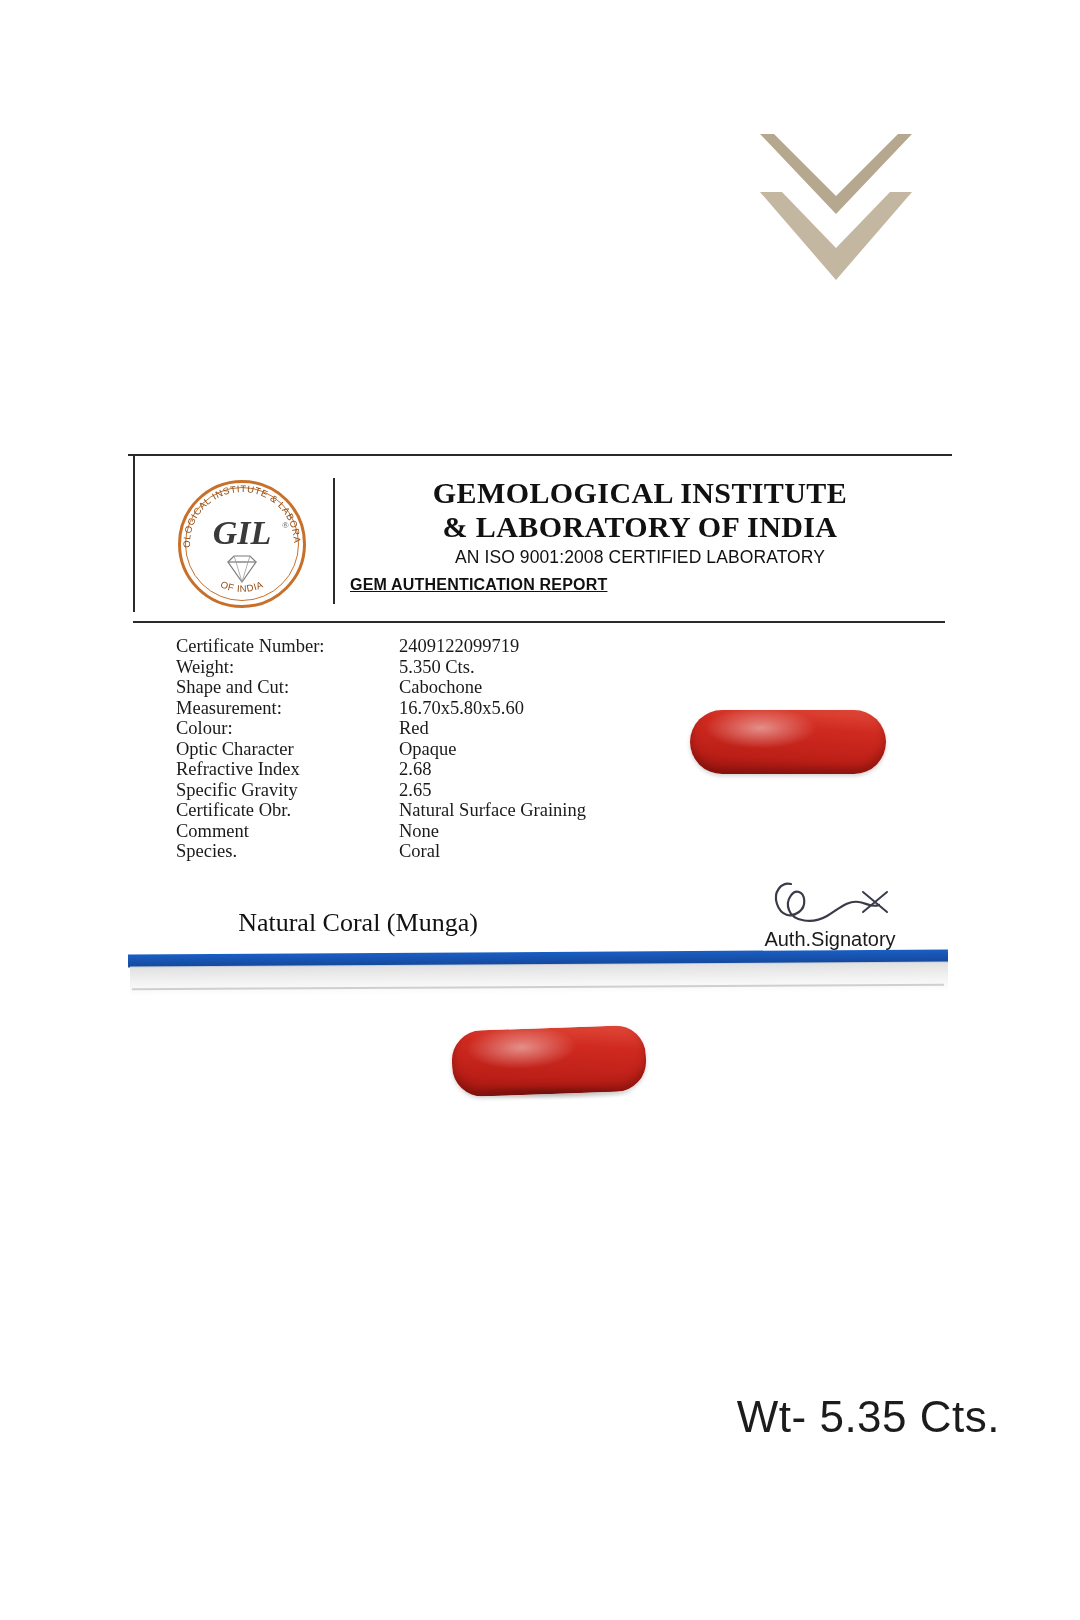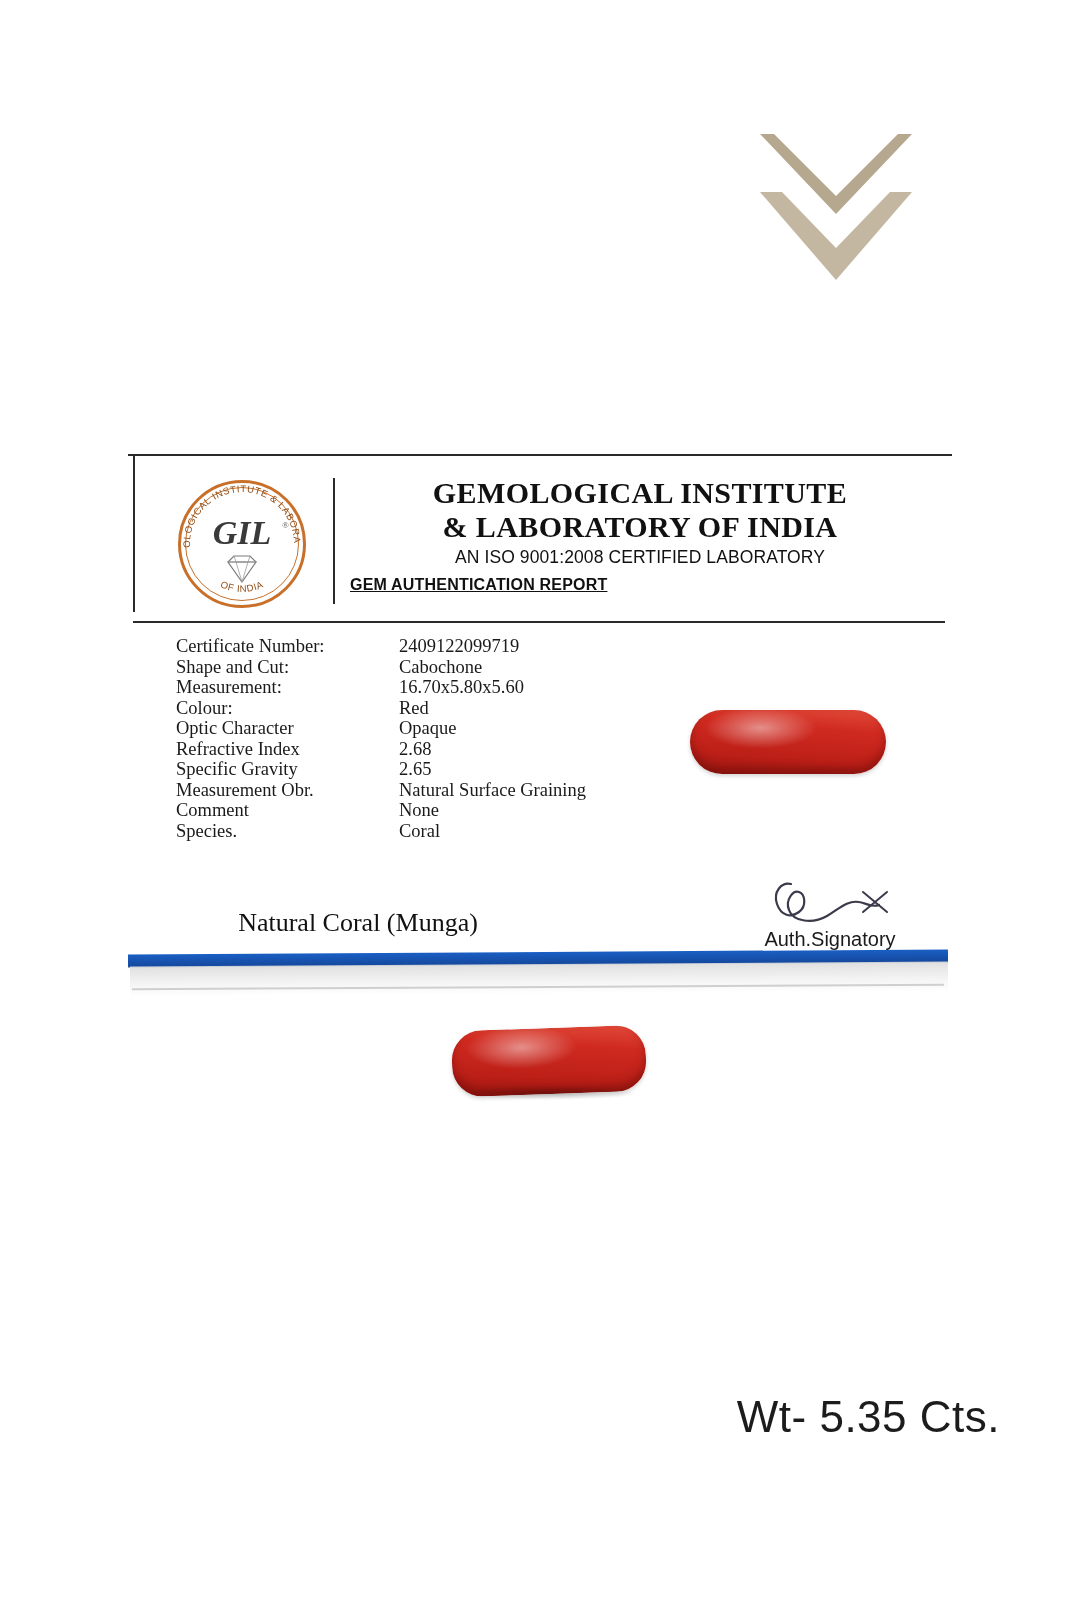--- a/index.html
+++ b/index.html
@@ -367,20 +367,24 @@
 
     <div class="hdr-bottom-rule"></div>
   </div>
 
   <div class="details">
     <div class="row">
       <div class="k">Certificate Number:</div>
       <div class="v">2409122099719</div>
     </div>
     <div class="row">
+      <div class="k">Weight:</div>
+      <div class="v">5.350  Cts.</div>
+    </div>
+    <div class="row">
       <div class="k">Shape and Cut:</div>
       <div class="v">Cabochone</div>
     </div>
     <div class="row">
       <div class="k">Measurement:</div>
       <div class="v">16.70x5.80x5.60</div>
     </div>
     <div class="row">
       <div class="k">Colour:</div>
       <div class="v">Red</div>
@@ -391,21 +395,21 @@
     </div>
     <div class="row">
       <div class="k">Refractive Index</div>
       <div class="v">2.68</div>
     </div>
     <div class="row">
       <div class="k">Specific Gravity</div>
       <div class="v">2.65</div>
     </div>
     <div class="row">
-      <div class="k">Measurement Obr.</div>
+      <div class="k">Certificate Obr.</div>
       <div class="v">Natural Surface Graining</div>
     </div>
     <div class="row">
       <div class="k">Comment</div>
       <div class="v">None</div>
     </div>
     <div class="row">
       <div class="k">Species.</div>
       <div class="v">Coral</div>
     </div>

